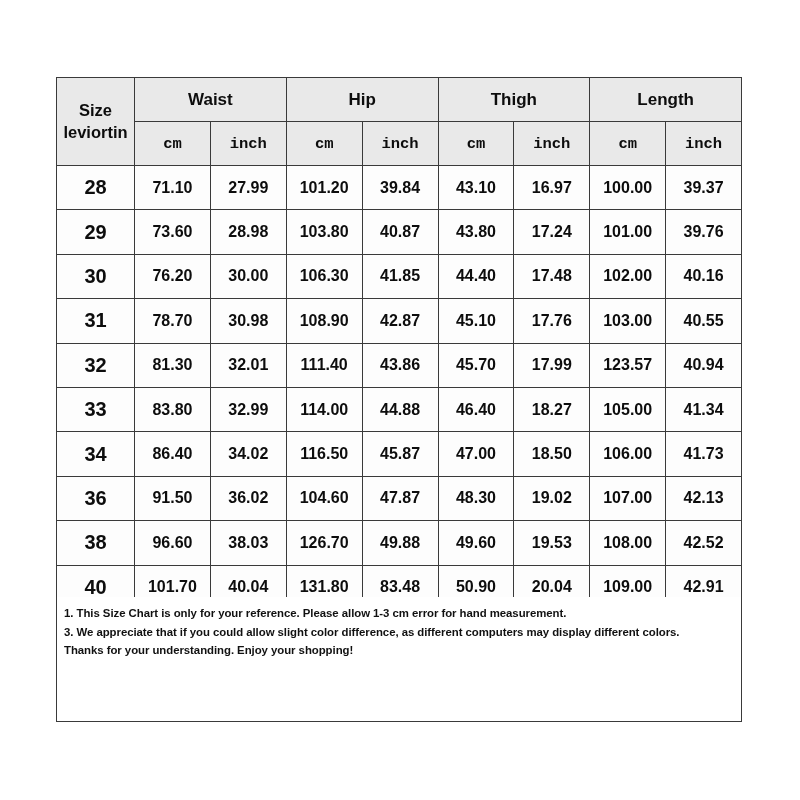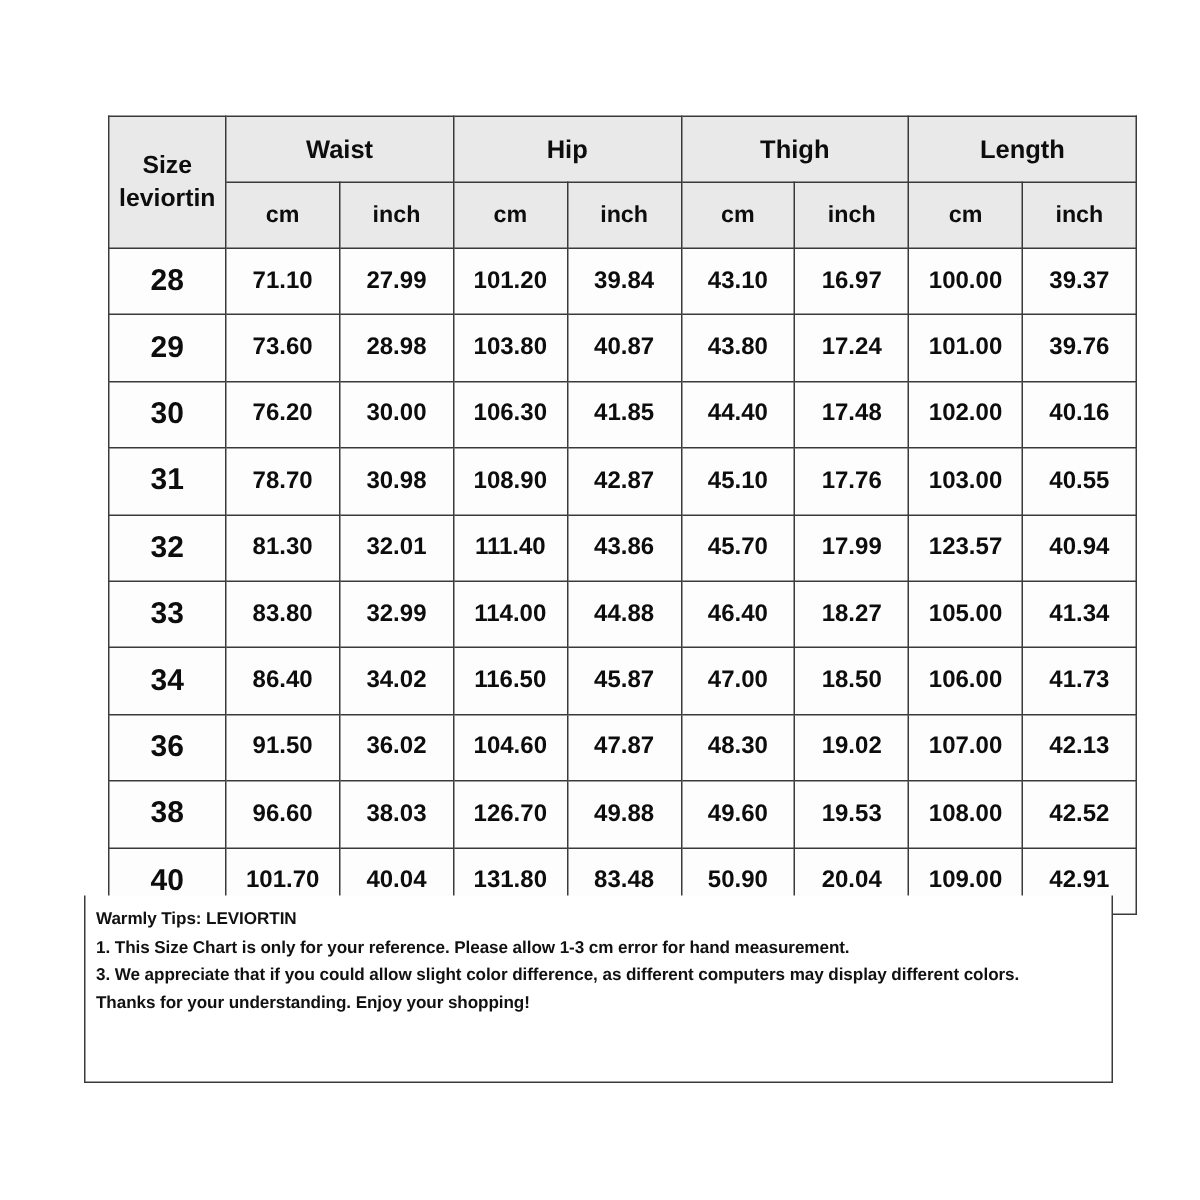--- a/index.html
+++ b/index.html
@@ -10,21 +10,21 @@
   body {
     width: 800px;
     height: 800px;
     background: #ffffff;
     font-family: "Liberation Sans", "DejaVu Sans", sans-serif;
     -webkit-font-smoothing: antialiased;
   }
 
   #chart-wrap {
     position: absolute;
-    left: 72px;
+    left: 56px;
     top: 77px;
     width: 595px;
   }
 
   table.size-table {
     width: 686px;
     border-collapse: collapse;
     table-layout: fixed;
   }
 
@@ -48,20 +48,21 @@
   }
   th.group-head {
     background: #e9e9e9;
     height: 43px;
     font-size: 17px;
   }
   th.unit-head {
     background: #e9e9e9;
     height: 43px;
     font-size: 15.5px;
+    font-family: Liberation Mono, monospace;
   }
 
   
   td.size-cell {
     background: #fdfdfd;
     height: 43.4px;
     font-size: 20px;
   }
   td.val-cell {
     background: #fdfdfd;
@@ -230,17 +231,16 @@
           <td class="val-cell">50.90</td>
           <td class="val-cell">20.04</td>
           <td class="val-cell">109.00</td>
           <td class="val-cell">42.91</td>
         </tr>
       </tbody>
   </table>
 </div>
 
 <div id="notes">
-  <div class="note-line">Warmly Tips: LEVIORTIN</div>
   <div class="note-line">1. This Size Chart is only for your reference. Please allow 1-3 cm error for hand measurement.</div>
   <div class="note-line">3. We appreciate that if you could allow slight color difference, as different computers may display different colors.</div>
   <div class="note-line">Thanks for your understanding. Enjoy your shopping!</div>
 </div>
 
 </body></html>

